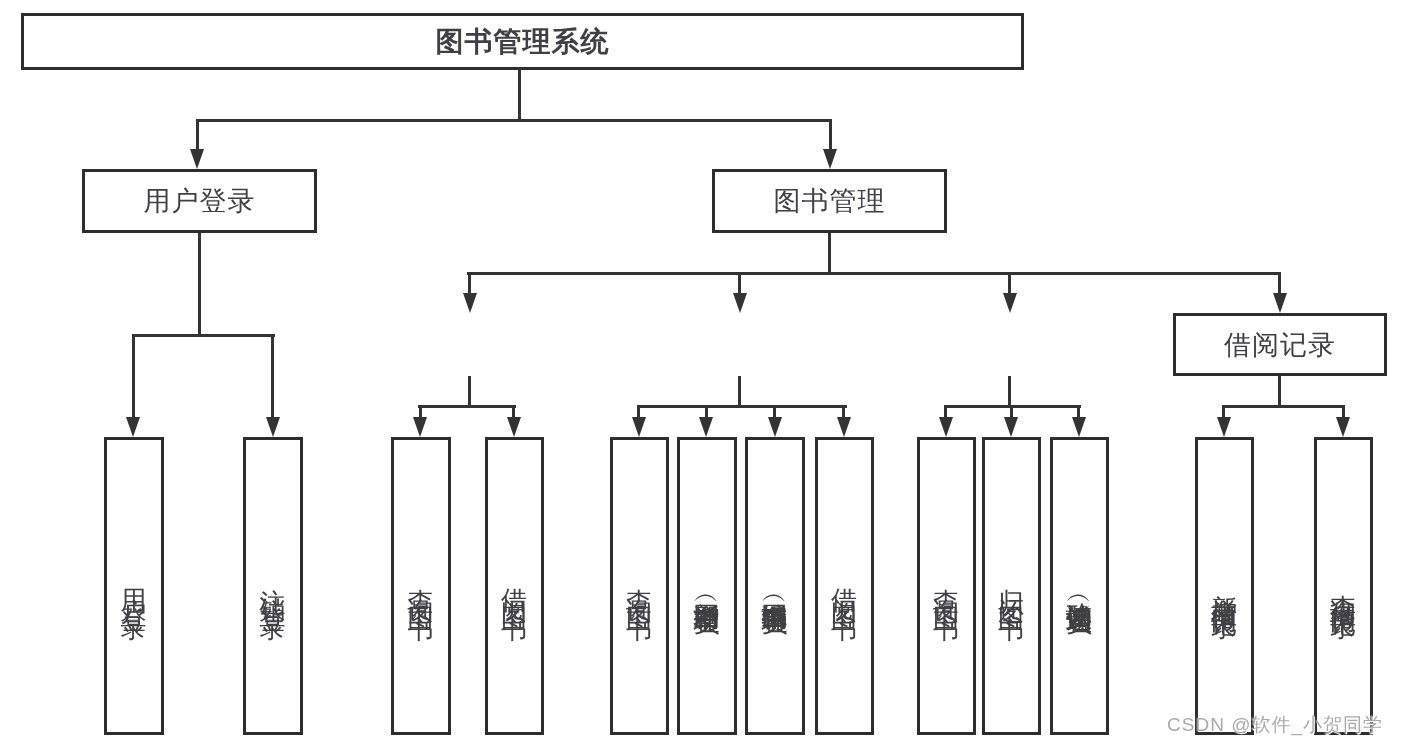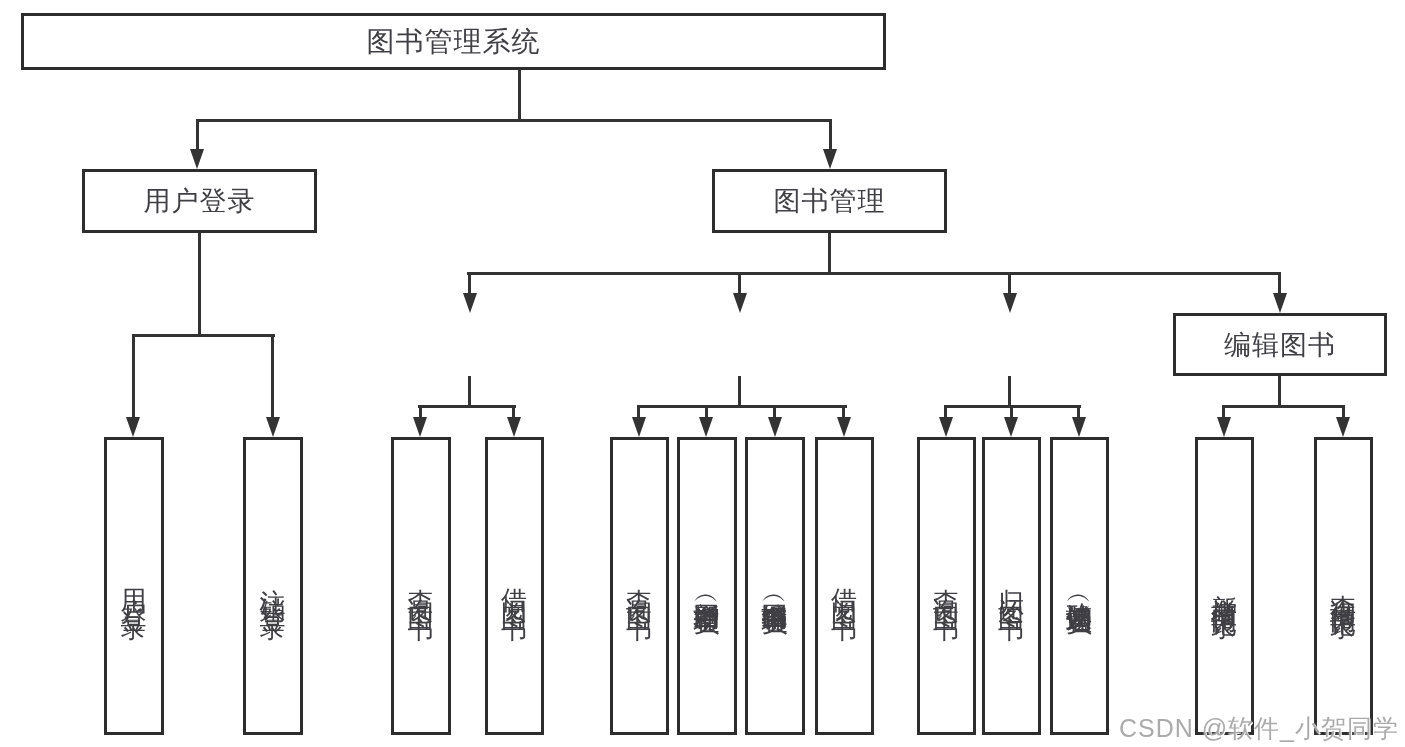--- a/index.html
+++ b/index.html
@@ -46,40 +46,40 @@
   .hline{position:absolute;height:3px;background:#333333;}
   .arr{
     position:absolute;width:0;height:0;
     border-left:7px solid transparent;
     border-right:7px solid transparent;
     border-top:20px solid #333333;
   }
   
   #watermark{
     position:absolute;
-    right:6px;top:712px;
-    font-size:25px;
+    right:22px;top:712px;
+    font-size:19px;
     color:rgba(158,158,158,0.88);
     text-shadow:0 0 2px #ffffff,1px 1px 0 #ffffff;
     letter-spacing:1px;
     z-index:10;
     white-space:nowrap;
   }
 </style>
 </head>
 <body>
 
 <div id="canvas">
 
-  <div class="node" style="left:21px;top:13px;width:865px;height:57px;font-size:28px;">图书管理系统</div>
+  <div class="node" style="left:21px;top:13px;width:1003px;height:57px;font-size:28px;font-weight:bold;">图书管理系统</div>
 
   <div class="node" style="left:82px;top:169px;width:235px;height:64px;">用户登录</div>
   <div class="node" style="left:712px;top:169px;width:235px;height:64px;">图书管理</div>
 
-  <div class="node" style="left:1173px;top:313px;width:214px;height:63px;">编辑图书</div>
+  <div class="node" style="left:1173px;top:313px;width:214px;height:63px;">借阅记录</div>
 
   <div class="leaf" style="left:104px;width:60px;">
     <span class="vtext v4">用户登录</span>
   </div>
   <div class="leaf" style="left:243px;width:60px;">
     <span class="vtext v4">注销登录</span>
   </div>
 
   <div class="leaf" style="left:391px;width:60px;">
     <span class="vtext v4">查询图书</span>

